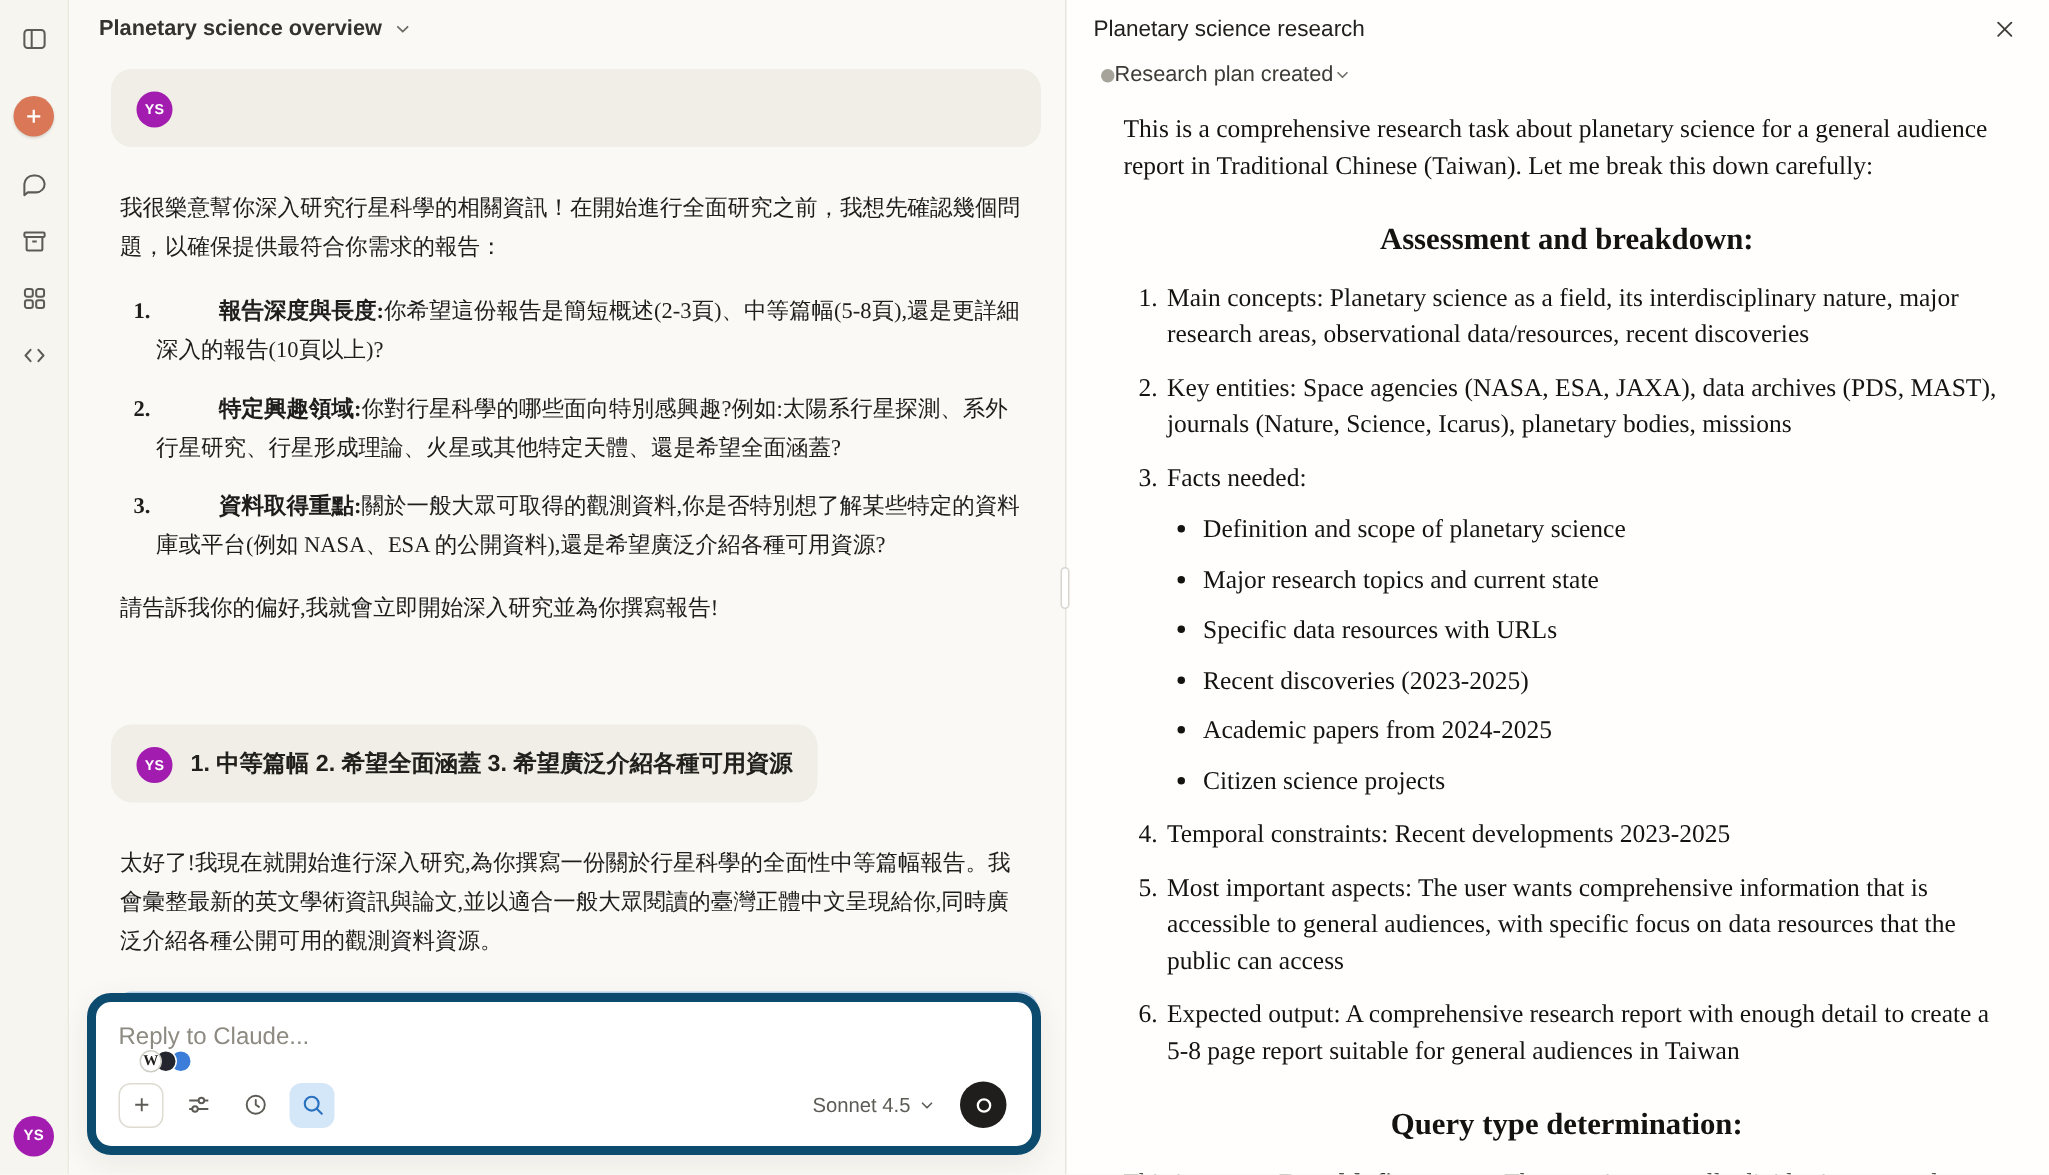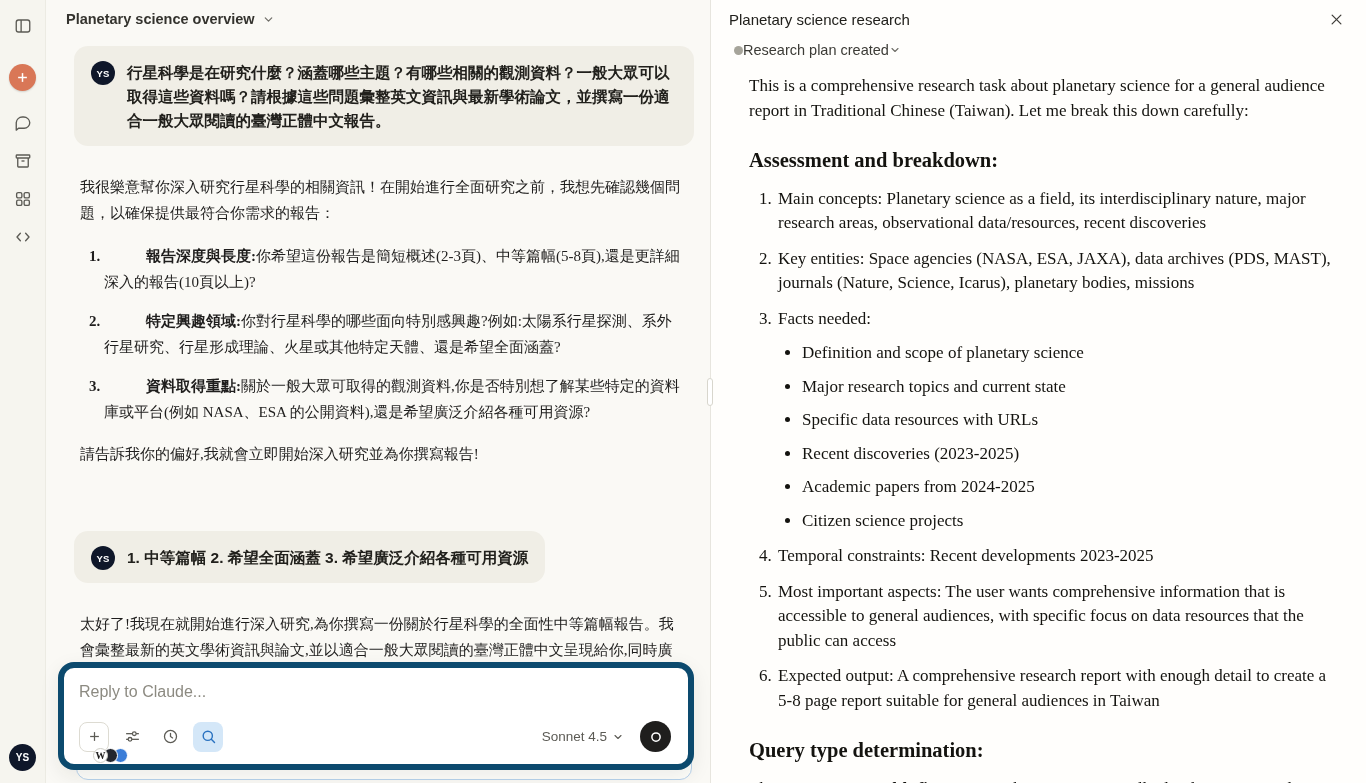--- a/index.html
+++ b/index.html
@@ -5,21 +5,21 @@
   * { margin:0; padding:0; box-sizing:border-box; }
   html,body { width:1366px; height:783px; overflow:hidden; }
   body { font-family:"Liberation Sans",sans-serif; background:#faf9f5; color:#1f1e1d; }
   .app { display:flex; width:1366px; height:783px; }
 
   
   .rail { width:46px; background:#f6f5ef; border-right:1px solid #ecebe3; display:flex; flex-direction:column; align-items:center; padding:10px 0 12px; flex:none; }
   .icon-btn { width:32px; height:32px; border-radius:8px; display:flex; align-items:center; justify-content:center; color:#5c5b55; cursor:pointer; }
   .new-chat { width:27px; height:27px; border-radius:50%; background:#d97757; color:#fff; margin:22px 0 16px; box-shadow:0 1px 2px rgba(0,0,0,.15); }
   .rail .stack { display:flex; flex-direction:column; gap:6px; align-items:center; }
-  .avatar { border-radius:50%; background:#0f172a; color:#fff; font-weight:700; display:flex; align-items:center; justify-content:center; letter-spacing:.2px; }
+  .avatar { border-radius:50%; background:#a21caf; color:#fff; font-weight:700; display:flex; align-items:center; justify-content:center; letter-spacing:.2px; }
   .rail-avatar { width:27px; height:27px; font-size:10px; margin-top:auto; cursor:pointer; }
 
   
   .chat { flex:1; min-width:0; position:relative; display:flex; flex-direction:column; background:#faf9f5; }
   .chat-header { height:38px; flex:none; display:flex; align-items:center; gap:7px; padding:0 20px; font-size:14.5px; font-weight:600; color:#34332e; }
   .chat-header .chev { color:#6e6d66; display:flex; }
   .chat-scroll { flex:1; overflow:hidden; padding:8px 16px 0 28px; }
 
   .bubble { background:#f0eee6; border-radius:14px; padding:13px 17px; display:flex; gap:12px; align-items:flex-start; }
   .bubble .avatar { width:24px; height:24px; font-size:9.5px; flex:none; margin-top:2px; }
@@ -62,21 +62,21 @@
   .drag-handle { position:absolute; left:-4px; top:378px; width:6px; height:28px; border-radius:4px; background:#fff; border:1px solid #d8d6cd; }
   .panel-header { display:flex; justify-content:space-between; align-items:center; padding:11px 22px 4px 18px; flex:none; }
   .panel-title { font-size:15px; font-weight:500; color:#21201c; }
   .close-btn { color:#3f3e39; display:flex; cursor:pointer; }
   .status-row { display:flex; align-items:center; padding:10px 18px 10px 23px; font-size:14.5px; color:#3c3b36; flex:none; cursor:pointer; }
   .status-dot { width:9px; height:9px; border-radius:50%; background:#a6a49a; flex:none; }
   .status-row .chev { color:#6e6d66; display:flex; }
 
   .panel-body { flex:1; overflow:hidden; font-family:"Liberation Serif","DejaVu Serif",serif; font-size:17px; line-height:24.5px; color:#14130f; padding:6px 26px 0 38px; }
   .panel-body p { margin:0 0 8px; }
-  .panel-body h2 { font-size:20.5px; font-weight:700; margin:25px 0 14px; color:#14130f; }
+  .panel-body h2 { font-size:20.5px; font-weight:700; margin:25px 0 14px; color:#14130f;text-align:center; }
   .panel-body ol { padding-left:27px; margin:0; }
   .panel-body ol > li { margin-bottom:11px; padding-left:2px; }
   .panel-body ul { padding-left:24px; margin:10px 0 4px; list-style:disc; }
   .panel-body ul li { margin-bottom:9px; }
   b, strong { font-weight:700;margin-left:42px; }
   svg { display:block; }
 </style>
 </head>
 <body>
 
@@ -145,21 +145,20 @@
         <svg width="13" height="13" viewBox="0 0 24 24" fill="none" stroke="currentColor" stroke-width="2.2" stroke-linecap="round" stroke-linejoin="round">
             <polyline points="6 9 12 15 18 9"></polyline>
           </svg>
       </span>
     </header>
 
     <div class="chat-scroll">
 
       <div class="bubble">
         <div class="avatar">YS</div>
-        <div class="bubble-text">行星科學是在研究什麼？涵蓋哪些主題？有哪些相關的觀測資料？一般大眾可以取得這些資料嗎？請根據這些問題彙整英文資訊與最新學術論文，並撰寫一份適合一般大眾閱讀的臺灣正體中文報告。</div>
       </div>
 
       <div class="m-gap-md"></div>
 
       <div class="assistant">
         <p>我很樂意幫你深入研究行星科學的相關資訊！在開始進行全面研究之前，我想先確認幾個問題，以確保提供最符合你需求的報告：</p>
         <ol>
           <li><b>報告深度與長度:</b><span>你希望這份報告是簡短概述(2-3頁)、中等篇幅(5-8頁),還是更詳細深入的報告(10頁以上)?</span></li>
           <li><b>特定興趣領域:</b><span>你對行星科學的哪些面向特別感興趣?例如:太陽系行星探測、系外行星研究、行星形成理論、火星或其他特定天體、還是希望全面涵蓋?</span></li>
           <li><b>資料取得重點:</b><span>關於一般大眾可取得的觀測資料,你是否特別想了解某些特定的資料庫或平台(例如 NASA、ESA 的公開資料),還是希望廣泛介紹各種可用資源?</span></li>

